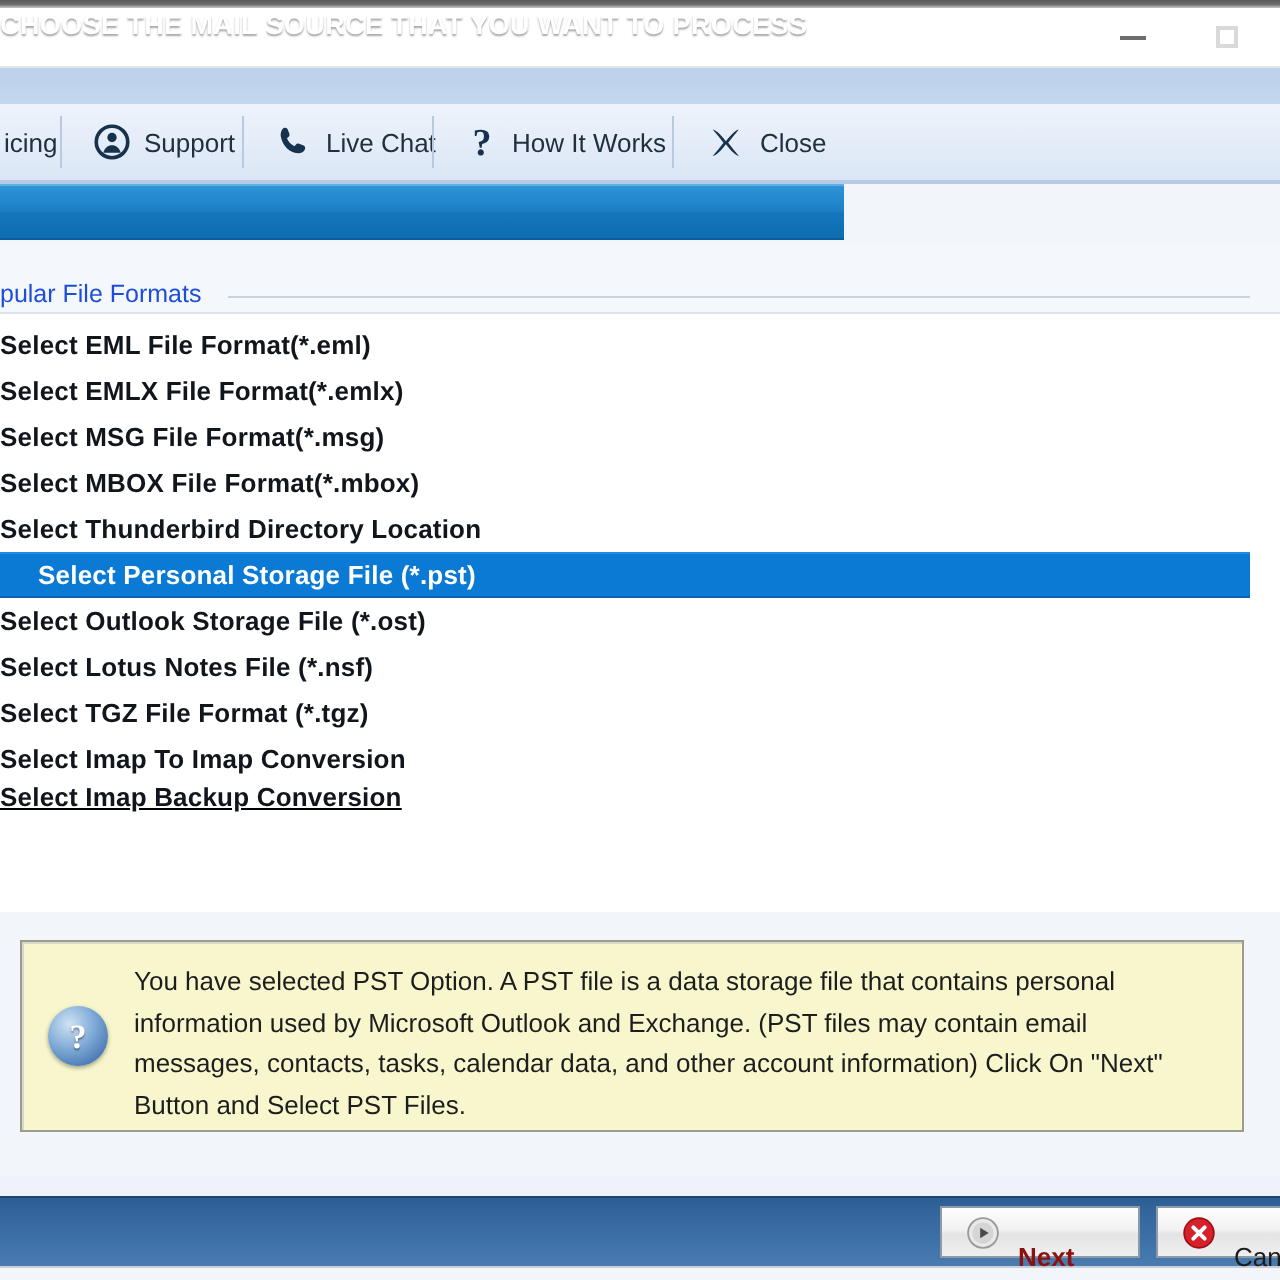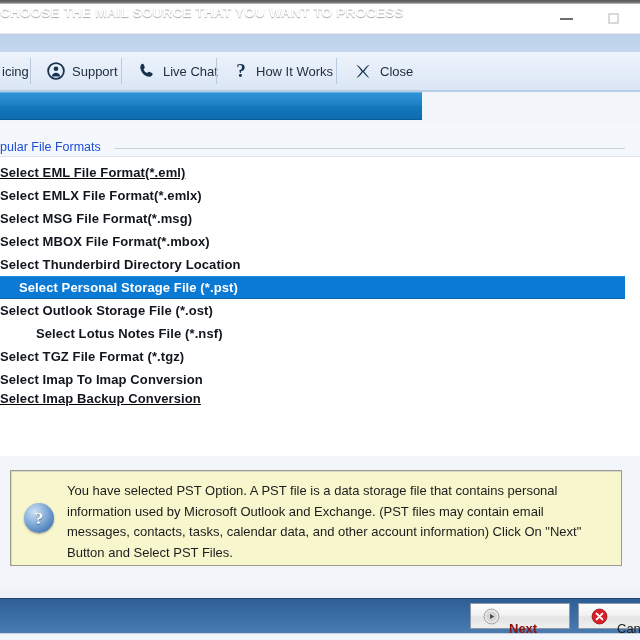--- a/index.html
+++ b/index.html
@@ -227,42 +227,42 @@
 </div>
 
 <div id="banner"></div>
 <div id="banner-text">CHOOSE THE MAIL SOURCE THAT YOU WANT TO PROCESS</div>
 
 <div id="panel"></div>
 <div id="group-bg"></div>
 <div id="group-label">pular File Formats</div>
 <div id="group-line"></div>
 
-<div class="row" style="top:161px;text-decoration:underline;">
+<div class="row" style="top:161px;">
   <span class="label">Select EML File Format(*.eml)</span>
 </div>
 <div class="row" style="top:184px;">
   <span class="label">Select EMLX File Format(*.emlx)</span>
 </div>
 <div class="row" style="top:207px;">
   <span class="label">Select MSG File Format(*.msg)</span>
 </div>
 <div class="row" style="top:230px;">
   <span class="label">Select MBOX File Format(*.mbox)</span>
 </div>
 <div class="row" style="top:253px;">
   <span class="label">Select Thunderbird Directory Location</span>
 </div>
 <div class="row selected" style="top:276px;">
   <span class="label">Select Personal Storage File (*.pst)</span>
 </div>
 <div class="row" style="top:299px;">
   <span class="label">Select Outlook Storage File (*.ost)</span>
 </div>
-<div class="row" style="top:322px;padding-left:36px;">
+<div class="row" style="top:322px;">
   <span class="label">Select Lotus Notes File (*.nsf)</span>
 </div>
 <div class="row" style="top:345px;">
   <span class="label">Select TGZ File Format (*.tgz)</span>
 </div>
 <div class="row" style="top:368px;">
   <span class="label">Select Imap To Imap Conversion</span>
 </div>
 <div class="row" style="top:387px;text-decoration:underline;">
   <span class="label">Select Imap Backup Conversion</span>

